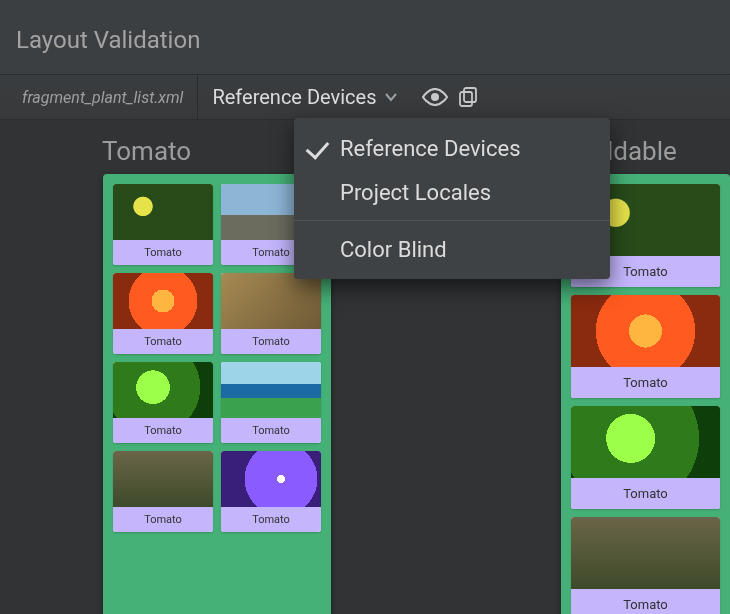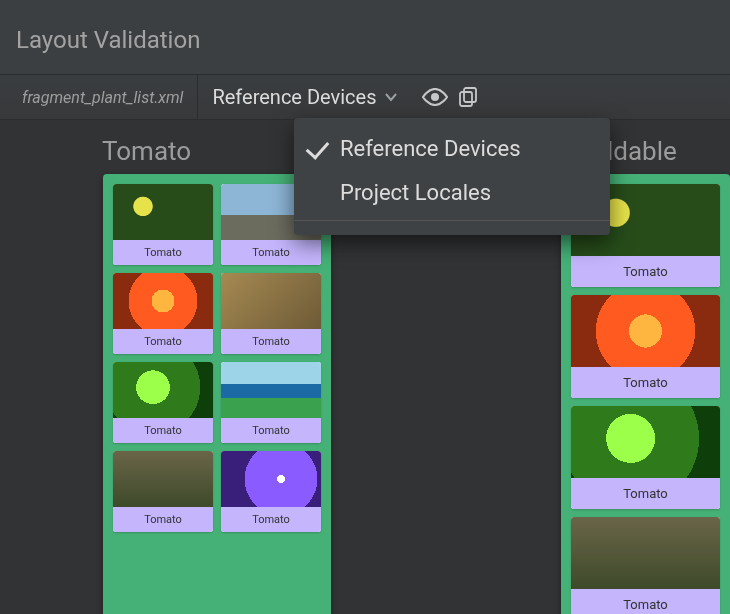--- a/index.html
+++ b/index.html
@@ -138,15 +138,16 @@
           <div class="thumb img6"></div>
           <div class="cap">Tomato</div>
         </div>
     </div>
   </div>
 
   <div class="popup">
     <div class="item check">Reference Devices</div>
     <div class="item">Project Locales</div>
     <hr>
+    <div class="item">Color Blind</div>
   </div>
 
 </div>
 
 </body></html>

